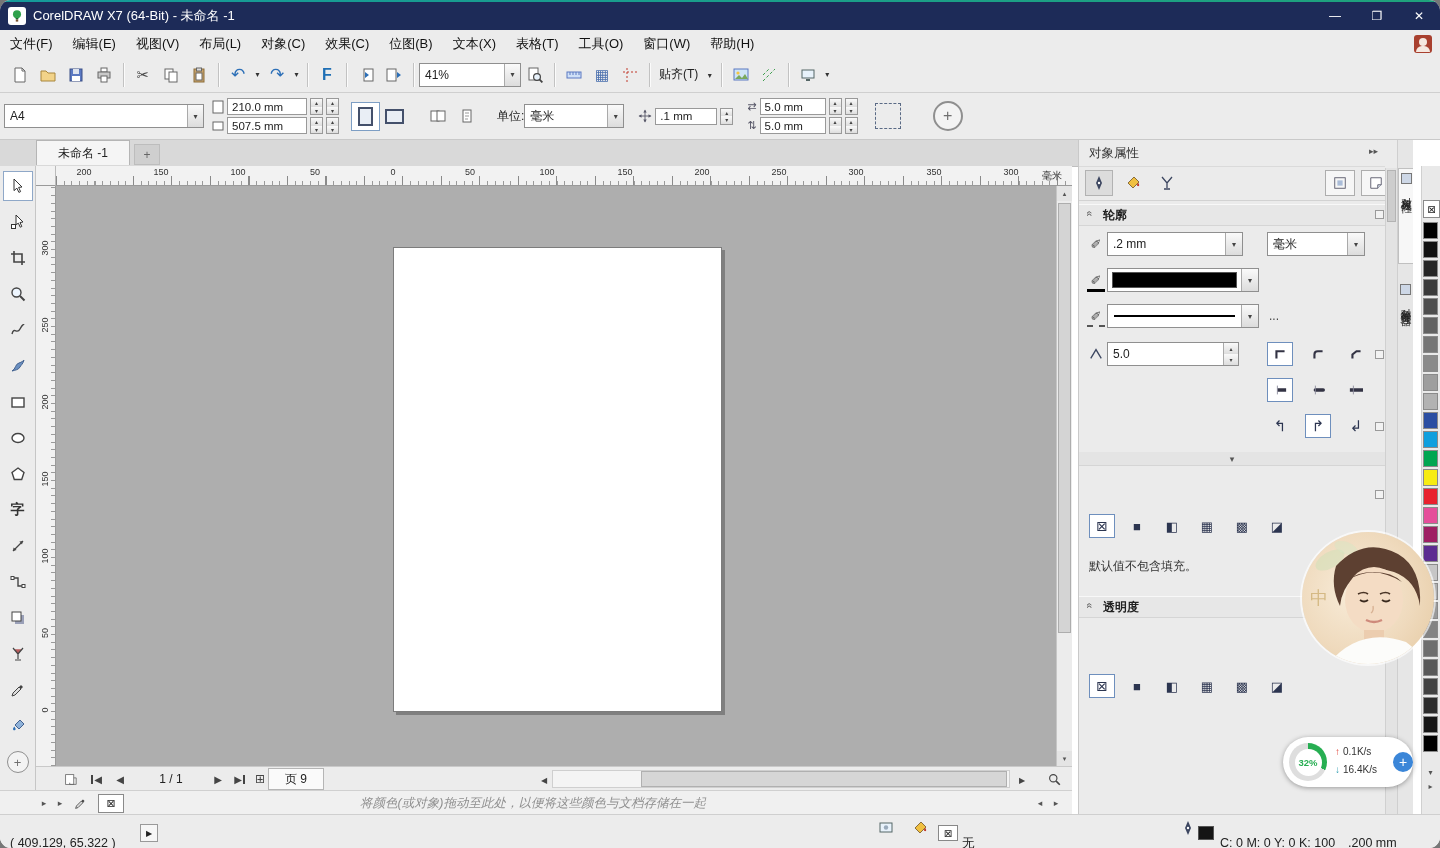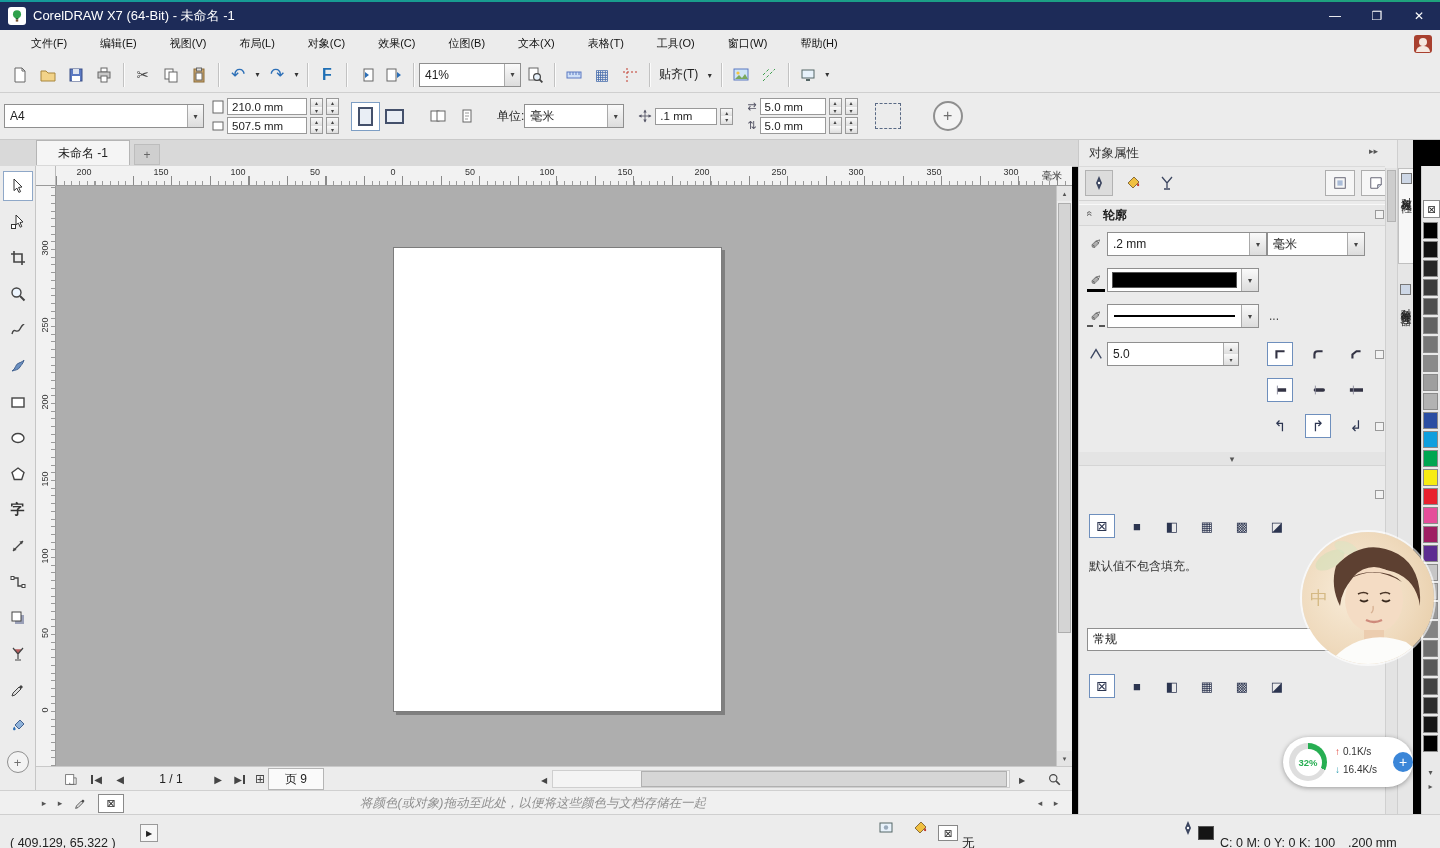--- a/index.html
+++ b/index.html
@@ -1,30 +1,30 @@
 <!DOCTYPE html>
 <html><head>
 <meta charset="utf-8">
 <style>
   html,body{margin:0;padding:0;background:#777;}
-  #root{position:relative;width:1440px;height:848px;overflow:hidden;background:#000000;
-        font-family:"Liberation Sans","DejaVu Sans",sans-serif;font-size:12px;color:#222;}
+  #root{position:relative;width:1440px;height:848px;overflow:hidden;background:#ffffff;
+        font-family:"Liberation Sans","DejaVu Sans",sans-serif;font-size:12px;color:#222;border-radius:11px;}
   .ic{width:16px;height:16px;display:block;}
 
   
   #accent{position:absolute;left:0;top:0;width:1440px;height:2px;background:linear-gradient(90deg,#159a9a,#1fa37c);}
   #titlebar{position:absolute;left:0;top:2px;width:1440px;height:28px;background:#1d2b58;color:#fff;display:flex;align-items:center;}
   #applogo{width:18px;height:18px;background:#fff;border-radius:3px;margin:0 7px 0 8px;display:flex;align-items:center;justify-content:center;}
   #titletext{font-size:13px;}
   #winbtns{margin-left:auto;display:flex;}
   .winbtn{width:42px;height:28px;display:flex;align-items:center;justify-content:center;font-size:12px;color:#fff;}
 
   
   #menubar{position:absolute;left:0;top:30px;width:1440px;height:27px;background:#ececec;border-bottom:1px solid #d8d8d8;display:flex;align-items:center;}
-  .mitem{padding:0 2px;line-height:27px;font-size:11px;color:#111;margin-left:29px;}
+  .mitem{padding:0 10px;line-height:27px;font-size:13px;color:#111;}
   #useric{margin-left:auto;margin-right:8px;width:18px;height:18px;border-radius:3px;background:#a8402f;position:relative;}
   #useric::before{content:"";position:absolute;left:5px;top:3px;width:8px;height:8px;border-radius:50%;background:#f5e8e0;}
   #useric::after{content:"";position:absolute;left:2px;top:11px;width:14px;height:6px;border-radius:7px 7px 0 0;background:#f5e8e0;}
 
   
   #stdbar{position:absolute;left:0;top:57px;width:1440px;height:36px;background:#ececec;border-bottom:1px solid #cfcfcf;display:flex;align-items:center;padding-left:6px;box-sizing:border-box;}
   .tb{width:28px;height:28px;display:flex;align-items:center;justify-content:center;}
   .glyphbtn{font-size:15px;color:#4a4a4a;}
   .sep{width:1px;height:24px;background:#c2c2c2;margin:0 5px;box-shadow:1px 0 0 #fbfbfb;}
   .ddcaret{width:11px;height:28px;display:flex;align-items:center;justify-content:center;font-size:8px;color:#333;}
@@ -624,21 +624,21 @@
     </div>
     <div id="dkdiv1"></div>
 
     <div class="sechead" style="top:64px">
       <span class="chev">«</span>
       <span class="slabel">轮廓</span>
     </div>
     <span class="minicb" style="left:296px;top:70px"></span>
 
     <span class="rowic" style="top:95px">✐</span>
-    <div class="dcombo" style="left:28px;top:92px;width:160px">
+    <div class="dcombo" style="left:28px;top:92px;width:136px">
       <span class="val">.2 mm</span>
       <span class="ca">▾</span>
     </div>
     <div class="dcombo" style="left:188px;top:92px;width:98px">
       <span class="val">毫米</span>
       <span class="ca">▾</span>
     </div>
 
     <span class="rowic" style="top:131px;border-bottom:3px solid #000">✐</span>
     <div class="dcombo" style="left:28px;top:128px;width:152px">
@@ -711,26 +711,26 @@
     <span class="minicb" style="left:296px;top:350px"></span>
 
     <span class="obtn sel" style="left:10px;top:374px;font-size:14px">⊠</span>
     <span class="obtn" style="left:45px;top:374px">■</span>
     <span class="obtn" style="left:80px;top:374px">◧</span>
     <span class="obtn" style="left:115px;top:374px">▦</span>
     <span class="obtn" style="left:150px;top:374px">▩</span>
     <span class="obtn" style="left:185px;top:374px">◪</span>
     <span class="fnote" style="top:418px">默认值不包含填充。</span>
 
+    <div class="sechead" style="top:456px">
+      <span class="chev">«</span>
+      <span class="slabel">透明度</span>
+    </div>
     <span class="minicb" style="left:296px;top:462px"></span>
 
-    <div class="dcombo" style="left:8px;top:488px;width:292px;height:23px">
-      <span class="val">常规</span>
-      <span class="ca">▾</span>
-    </div>
 
     <span class="obtn sel" style="left:10px;top:534px;font-size:14px">⊠</span>
     <span class="obtn" style="left:45px;top:534px">■</span>
     <span class="obtn" style="left:80px;top:534px">◧</span>
     <span class="obtn" style="left:115px;top:534px">▦</span>
     <span class="obtn" style="left:150px;top:534px">▩</span>
     <span class="obtn" style="left:185px;top:534px">◪</span>
 
     <div id="dkscroll">
       <div id="dkthumb"></div>

